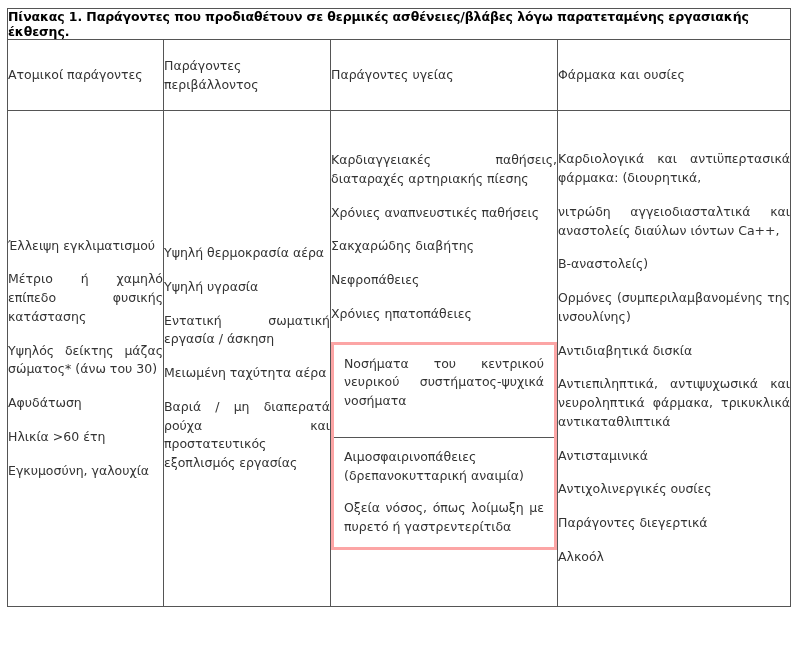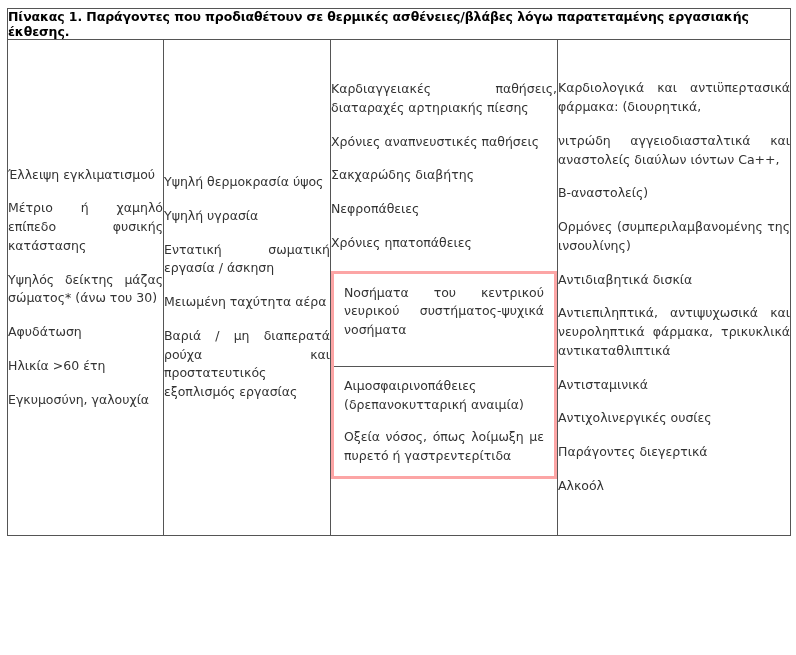--- a/index.html
+++ b/index.html
@@ -126,32 +126,38 @@
       <col class="c1">
         <col class="c2">
         <col class="c3">
         <col class="c4">
     </colgroup>
     <tbody>
       <tr>
         <td class="title-cell" colspan="4">Πίνακας 1. Παράγοντες που προδιαθέτουν σε θερμικές ασθένειες/βλάβες λόγω παρατεταμένης εργασιακής έκθεσης.</td>
       </tr>
       <tr>
+        <td class="header-cell">Ατομικοί παράγοντες</td>
+        <td class="header-cell">Παράγοντες περιβάλλοντος</td>
+        <td class="header-cell">Παράγοντες υγείας</td>
+        <td class="header-cell">Φάρμακα και ουσίες</td>
+      </tr>
+      <tr>
 
         <td class="body-cell">
           <p class="item">Έλλειψη εγκλιματισμού</p>
           <p class="item">Μέτριο ή χαμηλό επίπεδο φυσικής κατάστασης</p>
           <p class="item">Υψηλός δείκτης μάζας σώματος* (άνω του 30)</p>
           <p class="item">Αφυδάτωση</p>
           <p class="item">Ηλικία &gt;60 έτη</p>
           <p class="item">Εγκυμοσύνη, γαλουχία</p>
         </td>
 
         <td class="body-cell">
-          <p class="item">Υψηλή θερμοκρασία ύψος</p>
+          <p class="item">Υψηλή θερμοκρασία αέρα</p>
           <p class="item">Υψηλή υγρασία</p>
           <p class="item">Εντατική σωματική εργασία / άσκηση</p>
           <p class="item">Μειωμένη ταχύτητα αέρα</p>
           <p class="item">Βαριά / μη διαπερατά ρούχα και προστατευτικός εξοπλισμός εργασίας</p>
         </td>
 
         <td class="body-cell">
           <p class="item">Καρδιαγγειακές παθήσεις, διαταραχές αρτηριακής πίεσης</p>
           <p class="item">Χρόνιες αναπνευστικές παθήσεις</p>
           <p class="item">Σακχαρώδης διαβήτης</p>

